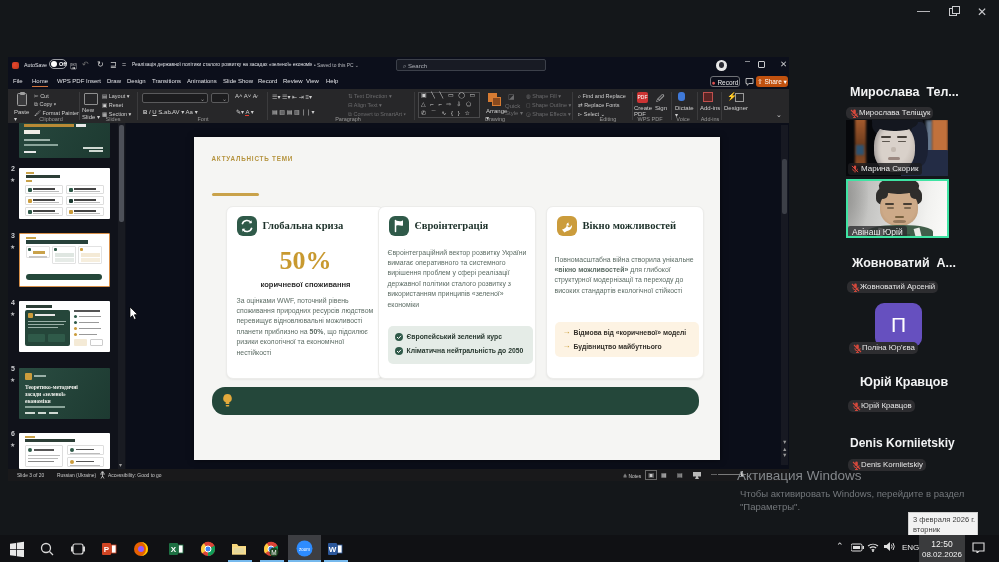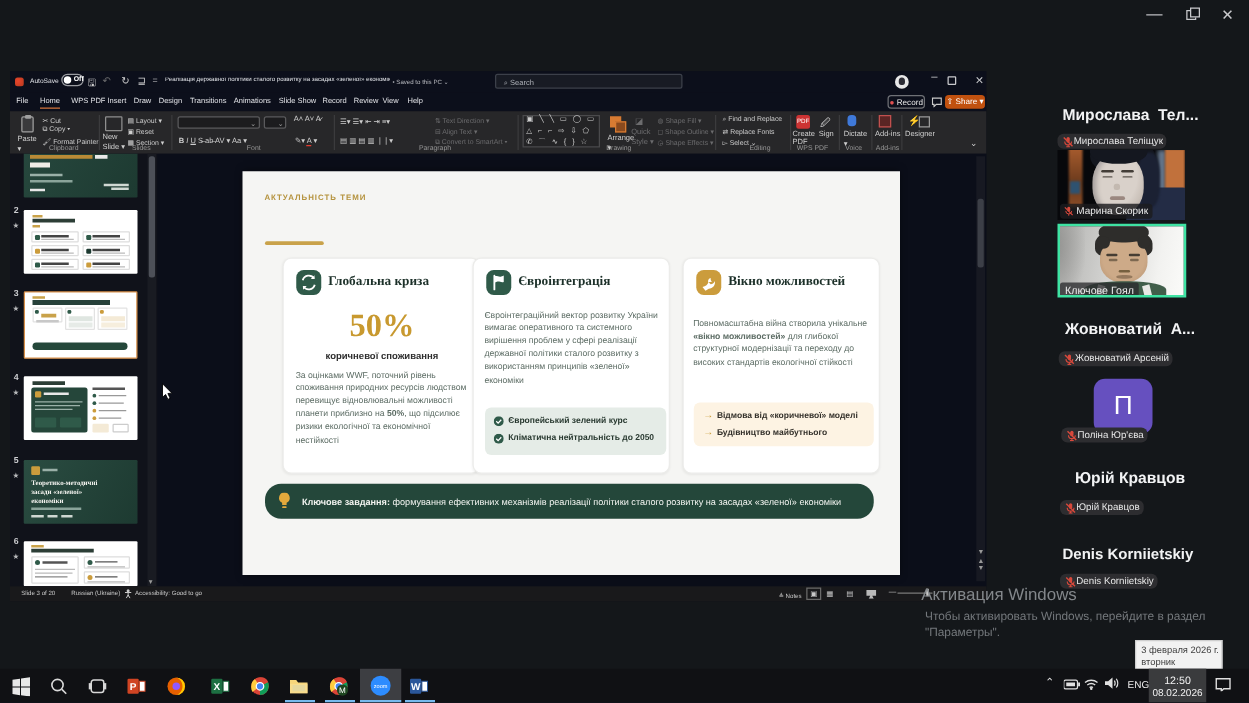--- a/index.html
+++ b/index.html
@@ -384,21 +384,20 @@
           <div class="abs" style="left:8px;top:19px;font-size:8px;color:#c8992f;font-weight:bold">→</div>
           <div class="abs" style="left:19px;top:21px;font-size:6.8px;font-weight:bold;color:#33302a">Будівництво майбутнього</div>
         </div>
       </div>
 
       <div class="abs" style="left:18px;top:250px;width:487px;height:28px;background:#24473a;border-radius:13px">
         <svg class="abs" style="left:10px;top:7px" width="11" height="14" viewBox="0 0 11 14">
             <path d="M5.5 0a4.3 4.3 0 0 1 1.8 8.2V10H3.7V8.2A4.3 4.3 0 0 1 5.5 0z" fill="#e3a93c"></path>
             <rect x="3.7" y="11" width="3.6" height="1.4" rx=".7" fill="#e3a93c"></rect>
           </svg>
-        <div class="abs" style="left:30px;top:10px;font-size:7.3px;color:#f2f4f0;white-space:nowrap"><b>Ключове завдання:</b> формування ефективних механізмів реалізації політики сталого розвитку на засадах «зеленої» економіки</div>
       </div>
     </div>
     <div class="abs" id="vscroll">
         <div class="sth"></div>
       </div>
     <div class="abs" style="left:656px;top:316px;font-size:5.5px;color:#9a9a9a;line-height:6.5px">▼<br>▲<br>▼</div>
   </div>
 
   <div class="abs" id="statusbar">
     <span class="abs" style="left:9px;top:3.5px">Slide 3 of 20</span>
@@ -463,21 +462,21 @@
   <div class="abs" style="left:37px;top:22px;width:9px;height:2.2px;background:#463d33;border-radius:2px"></div>
   <div class="abs" style="left:55px;top:22px;width:9px;height:2.2px;background:#463d33;border-radius:2px"></div>
   <div class="abs" style="left:38.5px;top:26px;width:7px;height:1.6px;background:#7d6850;border-radius:2px"></div>
   <div class="abs" style="left:55.5px;top:26px;width:7px;height:1.6px;background:#7d6850;border-radius:2px"></div>
   <div class="abs" style="left:47px;top:35px;width:9px;height:1.8px;background:#76603f;border-radius:2px"></div>
   <div class="abs" style="left:45px;top:38.5px;width:13px;height:3.4px;background:#5d4832;border-radius:40%;opacity:.5"></div>
   <div class="abs" style="left:19px;top:44px;width:66px;height:15px;background:#415e4a;border-radius:45% 45% 0 0"></div>
   <div class="abs" style="left:29px;top:47px;width:6px;height:12px;background:#e9e9e5;transform:rotate(14deg)"></div>
   <div class="abs" style="left:67px;top:47px;width:6px;height:12px;background:#e9e9e5;transform:rotate(-14deg)"></div>
   <div class="abs" style="left:42px;top:53px;width:20px;height:6px;background:#37523f"></div>
-  <div class="abs" style="left:0px;top:45px;height:12px;background:rgba(44,44,46,.78);border-radius:2px;color:#f0f0f0;font-size:8.5px;line-height:12px;padding:0 4px">Ключове Гоял</div>
+  <div class="abs" style="left:0px;top:45px;height:12px;background:rgba(44,44,46,.78);border-radius:2px;color:#f0f0f0;font-size:8.5px;line-height:12px;padding:0 4px">Авінаш Юрій</div>
 </div>
 
 <div class="phead" style="left:852px;top:256px">Жовноватий&nbsp; А...</div>
 <div class="pill" style="left:847px;top:281px"><svg width="9" height="9" viewBox="0 0 9 9">
       <rect x="3.2" y="0.5" width="2.6" height="4.5" rx="1.3" fill="#d8493c"></rect>
       <path d="M1.8 4.2a2.7 2.7 0 0 0 5.4 0M4.5 7v1.5M3 8.5h3" stroke="#d8493c" stroke-width=".9" fill="none"></path>
       <line x1="1" y1="1" x2="8" y2="8" stroke="#d8493c" stroke-width="1.1"></line>
     </svg>Жовноватий Арсеній</div>
 <div class="abs" style="left:875px;top:303px;width:47px;height:44px;border-radius:9px;background:#6650bf;color:#fff;text-align:center;font-size:21px;line-height:44px;font-family:'Liberation Sans',sans-serif">П</div>
 <div class="pill" style="left:849px;top:342px"><svg width="9" height="9" viewBox="0 0 9 9">

